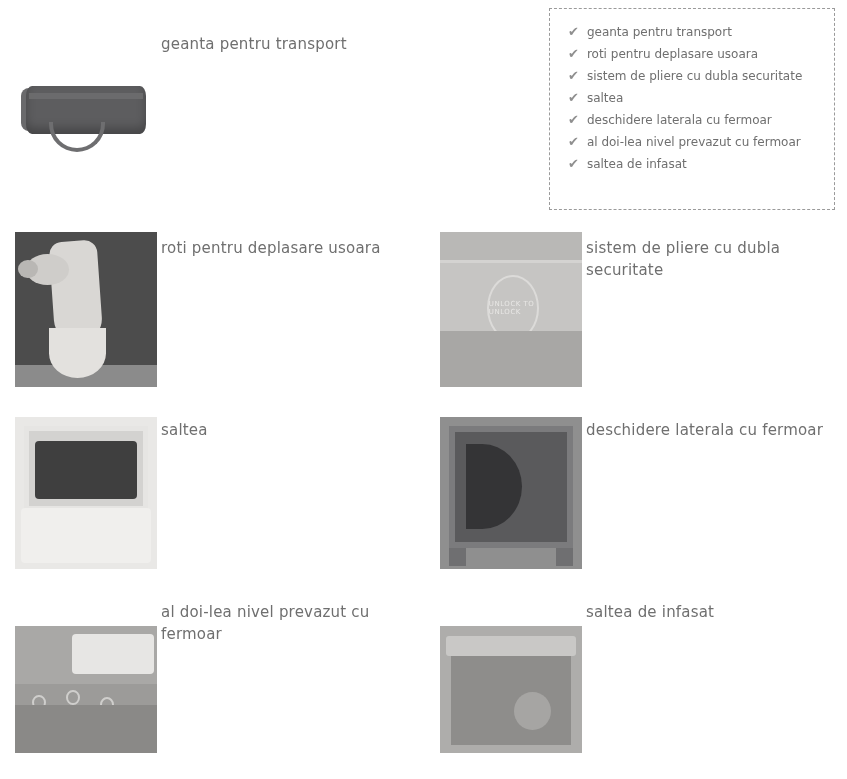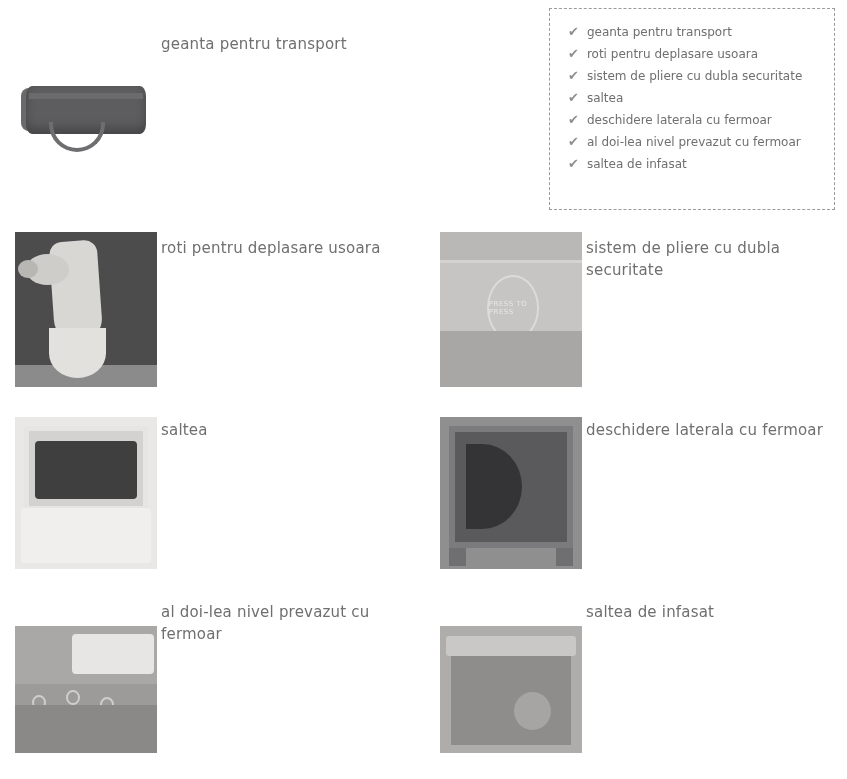--- a/index.html
+++ b/index.html
@@ -315,21 +315,21 @@
     <div class="hub"></div>
     <div class="hub2"></div>
     <div class="wheel"></div>
   </div>
 </div>
 <div class="caption" style="left:161px; top:237px; width:260px;">roti pentru deplasare usoara</div>
 
 <div class="thumb" style="left:440px; top:232px; width:142px; height:155px;">
   <div class="photo ph-fold">
     <div class="rail"></div>
-    <div class="badge">PRESS TO PRESS</div>
+    <div class="badge">UNLOCK TO UNLOCK</div>
     <div class="lower"></div>
   </div>
 </div>
 <div class="caption" style="left:586px; top:237px; width:240px;">sistem de pliere cu dubla securitate</div>
 
 <div class="thumb" style="left:15px; top:417px; width:142px; height:152px;">
   <div class="photo ph-matt">
     <div class="cot"></div>
     <div class="mesh"></div>
     <div class="pad"></div>

